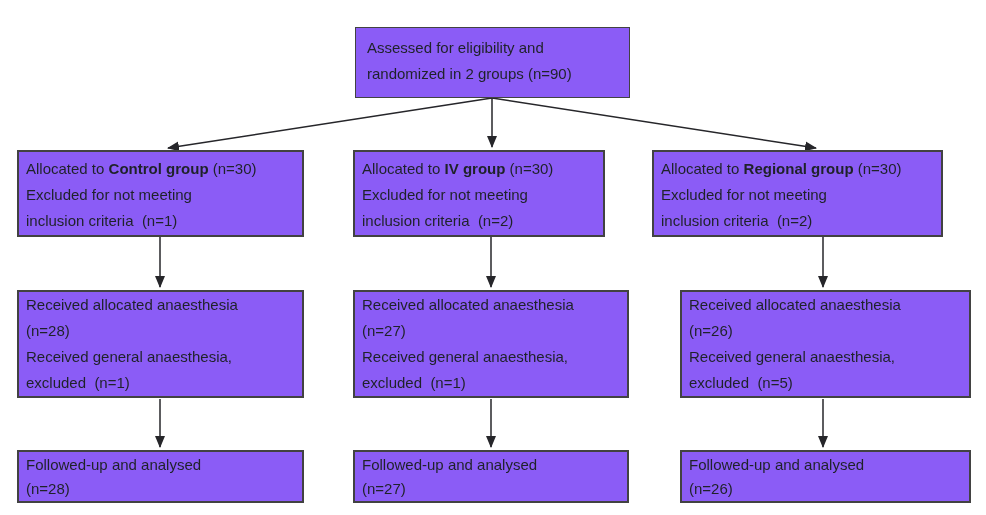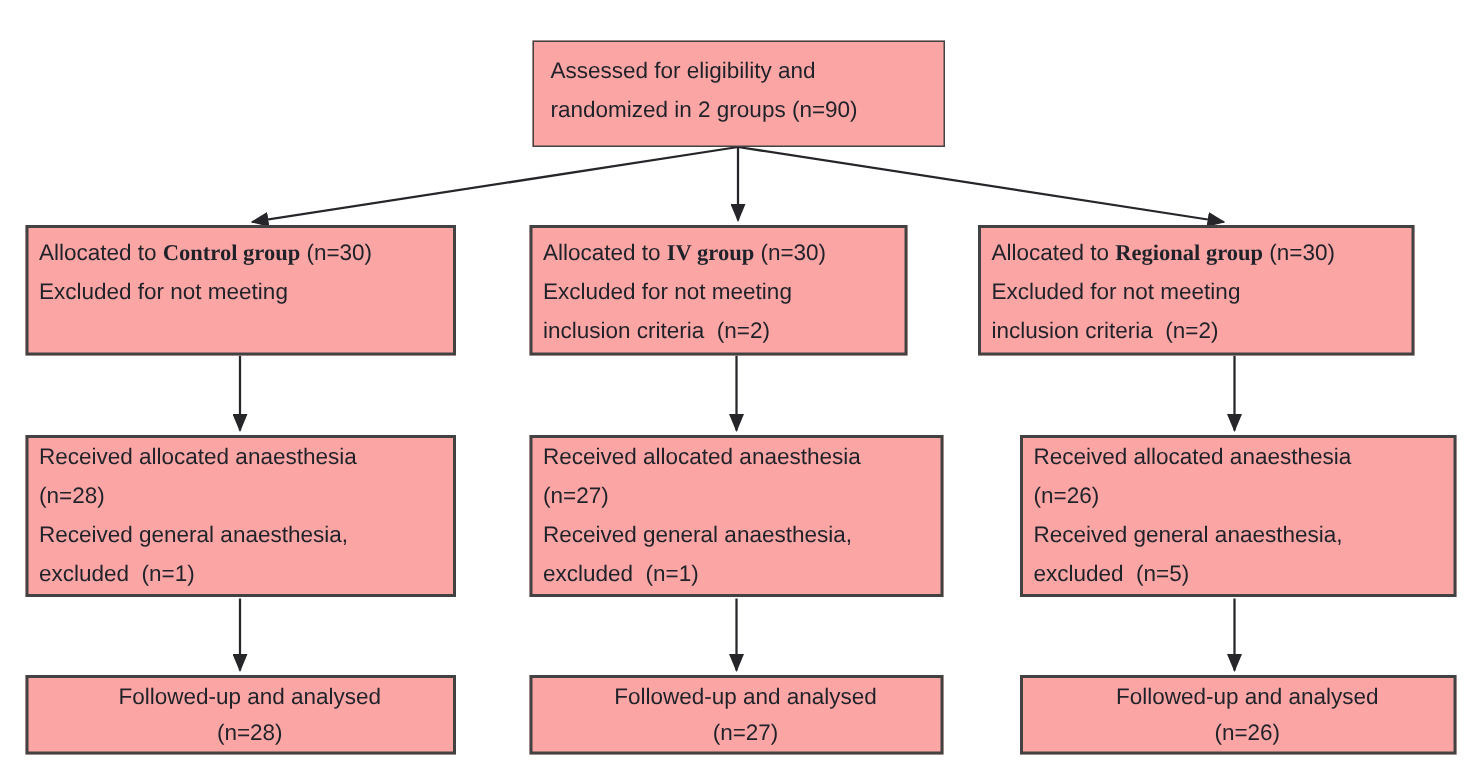--- a/index.html
+++ b/index.html
@@ -9,29 +9,29 @@
     width: 986px;
     height: 515px;
     background: var(--background, #ffffff);
     font-family: "Liberation Sans", "DejaVu Sans", sans-serif;
     font-size: 15px;
     color: var(--text, #1f2229);
     overflow: hidden;
   }
   .box {
     position: absolute;
-    background: #fca5a5;
+    background: #8b5cf6;
     border: 2px solid var(--box-border, #424242);
     padding: 4px 7px 0 7px;
   }
   .box .ln { line-height: 26px; white-space: pre; }
   .box.top { border-width: 1.5px; padding: 7px 11px 0 11px; }
-  .box.small { padding: 1px 7px 0 19px; text-align: center; }
+  .box.small { padding: 1px 7px 0 7px; }
   .box.small .ln { line-height: 24px; }
-  .b { font-weight: bold; font-family: Liberation Serif, serif; }
+  .b { font-weight: bold; }
   svg.arrows { position: absolute; left: 0; top: 0; pointer-events: none; }
   svg.arrows line { stroke: var(--arrow, #26262a); stroke-width: 1.5; }
 </style>
 </head>
 <body>
 
 <div class="canvas">
 
   <svg class="arrows" width="986" height="515" aria-hidden="true">
     <defs>
@@ -51,20 +51,21 @@
   </svg>
 
   <div class="box top" style="left:355px; top:27px; width:275px; height:71px">
     <div class="ln">Assessed for eligibility and</div>
     <div class="ln">randomized in 2 groups (n=90)</div>
   </div>
 
   <div class="box" style="left:17px; top:150px; width:287px; height:87px">
     <div class="ln"><span>Allocated to </span><span class="b">Control group</span><span> (n=30)</span></div>
     <div class="ln">Excluded for not meeting</div>
+    <div class="ln">inclusion criteria  (n=1)</div>
   </div>
 
   <div class="box" style="left:353px; top:150px; width:252px; height:87px">
     <div class="ln"><span>Allocated to </span><span class="b">IV group</span><span> (n=30)</span></div>
     <div class="ln">Excluded for not meeting</div>
     <div class="ln">inclusion criteria  (n=2)</div>
   </div>
 
   <div class="box" style="left:652px; top:150px; width:291px; height:87px">
     <div class="ln"><span>Allocated to </span><span class="b">Regional group</span><span> (n=30)</span></div>

